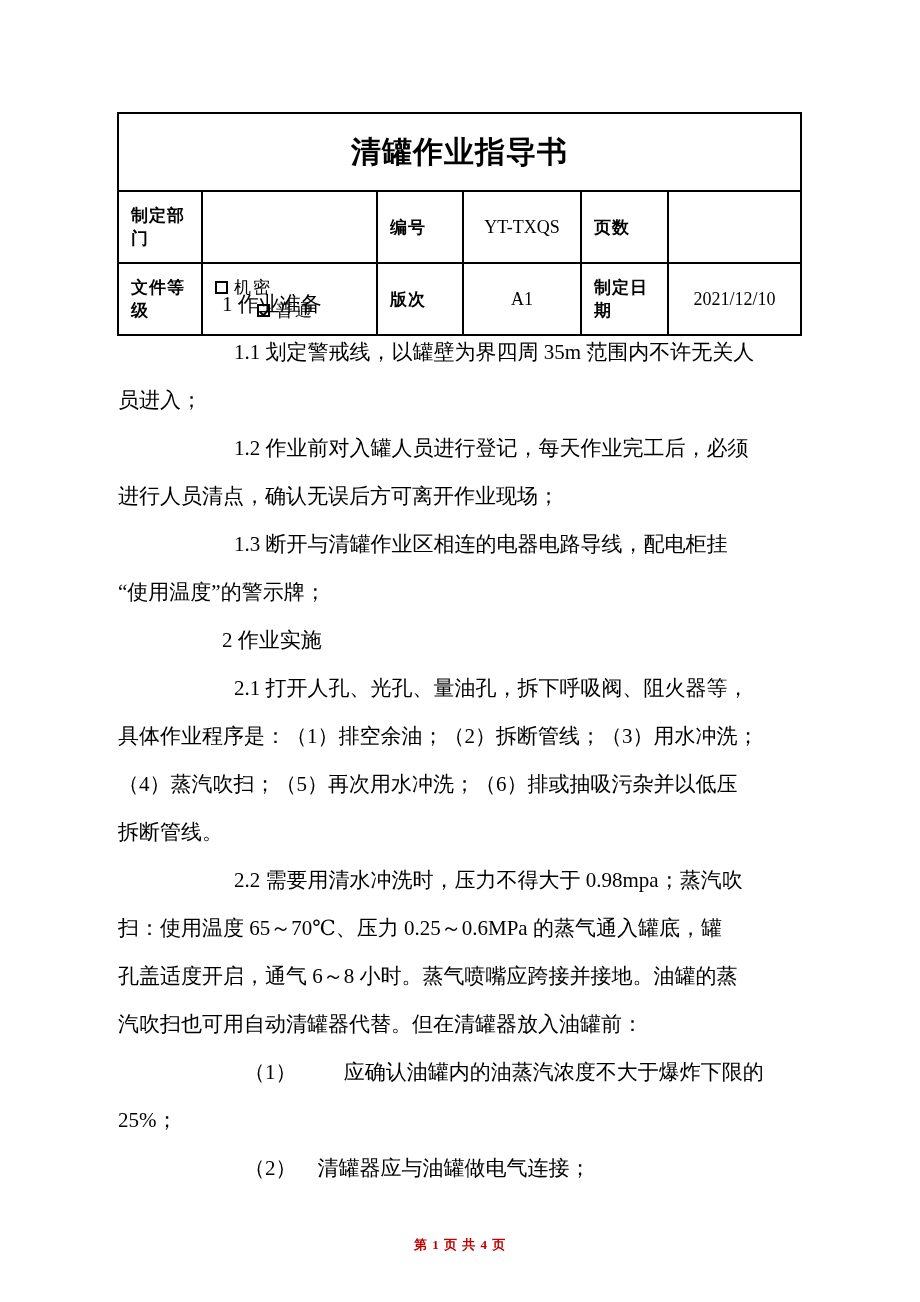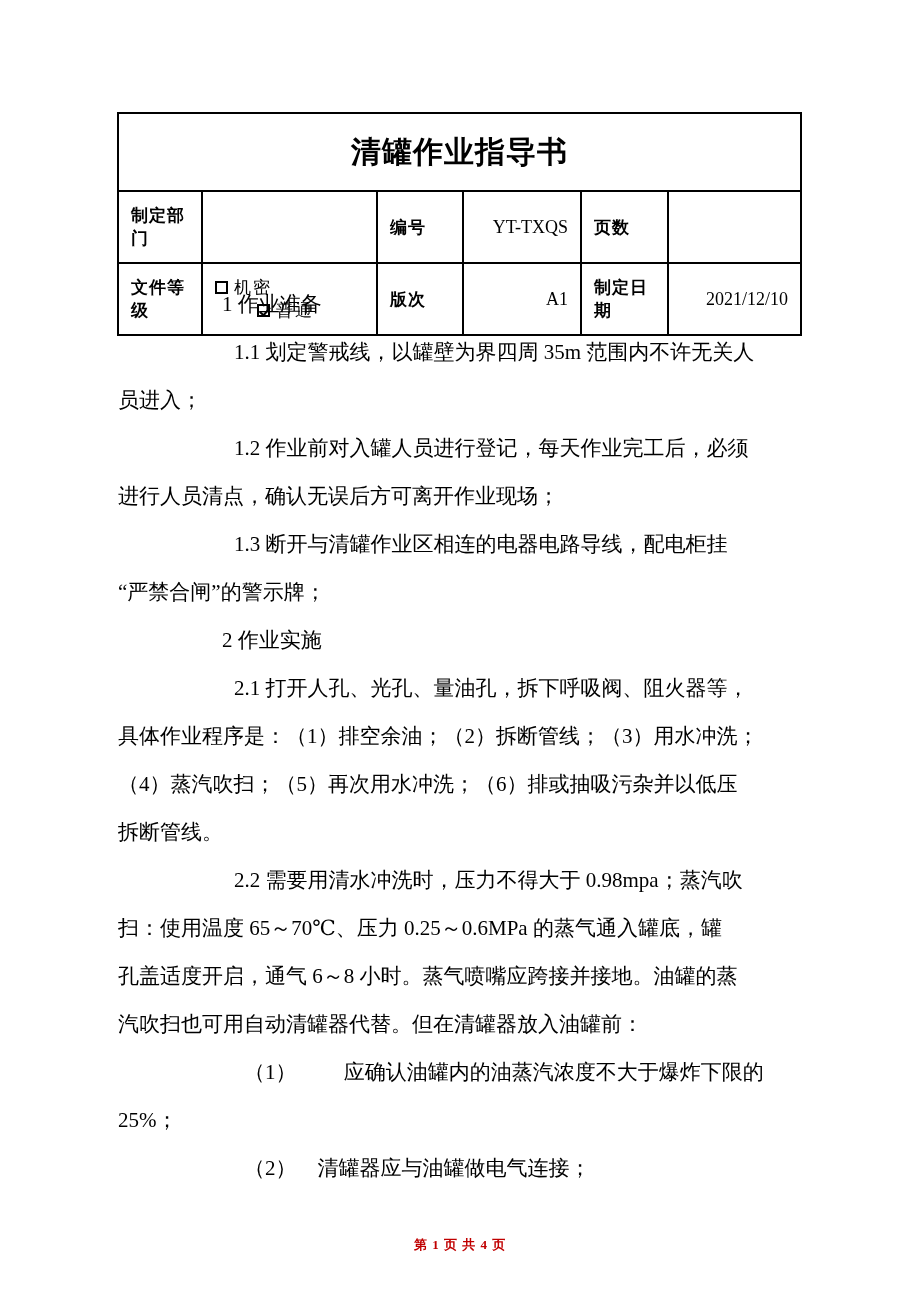--- a/index.html
+++ b/index.html
@@ -15,21 +15,21 @@
     position:absolute; left:117px; top:112px; width:683px;
     border-collapse:collapse; table-layout:fixed;
   }
   table.doc-table td { border:2px solid #000; padding:12px; vertical-align:middle; }
   td.title-cell {
     height:52px; text-align:center; font-size:30px; font-weight:bold;
     letter-spacing:1px;
   }
   td.lbl { height:35px; font-weight:bold; font-size:17px; padding-left:7px; letter-spacing:1px; }
   td.val { height:35px; font-size:18px; }
-  td.center { text-align:right;border-radius:11px; }
+  td.center { text-align:center;border-radius:11px; }
   td.cbcell { padding-left:18px; }
   .cbgroup { display:inline-flex; align-items:center; font-size:17px; letter-spacing:2px; }
   .cbgroup + .cbgroup { margin-left:42px; }
   .box {
     display:inline-block; width:13px; height:13px; border:2px solid #000;
     margin-right:6px; position:relative; box-sizing:border-box;
   }
   .check {
     position:absolute; left:3px; top:-1px; width:4px; height:9px;
     border-right:2px solid #000; border-bottom:2px solid #000;
@@ -100,21 +100,21 @@
   </tbody>
     </table>
 
   <div class="body-text">
     <div class="line ind-a">1 作业准备</div>
     <div class="line ind-b">1.1 划定警戒线，以罐壁为界四周 35m 范围内不许无关人</div>
     <div class="line">员进入；</div>
     <div class="line ind-b">1.2 作业前对入罐人员进行登记，每天作业完工后，必须</div>
     <div class="line">进行人员清点，确认无误后方可离开作业现场；</div>
     <div class="line ind-b">1.3 断开与清罐作业区相连的电器电路导线，配电柜挂</div>
-    <div class="line">“严禁合闸”的警示牌；</div>
+    <div class="line">“使用温度”的警示牌；</div>
     <div class="line ind-a">2 作业实施</div>
     <div class="line ind-b">2.1 打开人孔、光孔、量油孔，拆下呼吸阀、阻火器等，</div>
     <div class="line">具体作业程序是：（1）排空余油；（2）拆断管线；（3）用水冲洗；</div>
     <div class="line">（4）蒸汽吹扫；（5）再次用水冲洗；（6）排或抽吸污杂并以低压</div>
     <div class="line">拆断管线。</div>
     <div class="line ind-b">2.2 需要用清水冲洗时，压力不得大于 0.98mpa；蒸汽吹</div>
     <div class="line">扫：使用温度 65～70℃、压力 0.25～0.6MPa 的蒸气通入罐底，罐</div>
     <div class="line">孔盖适度开启，通气 6～8 小时。蒸气喷嘴应跨接并接地。油罐的蒸</div>
     <div class="line">汽吹扫也可用自动清罐器代替。但在清罐器放入油罐前：</div>
     <div class="line ind-c">（1）　　 应确认油罐内的油蒸汽浓度不大于爆炸下限的</div>

